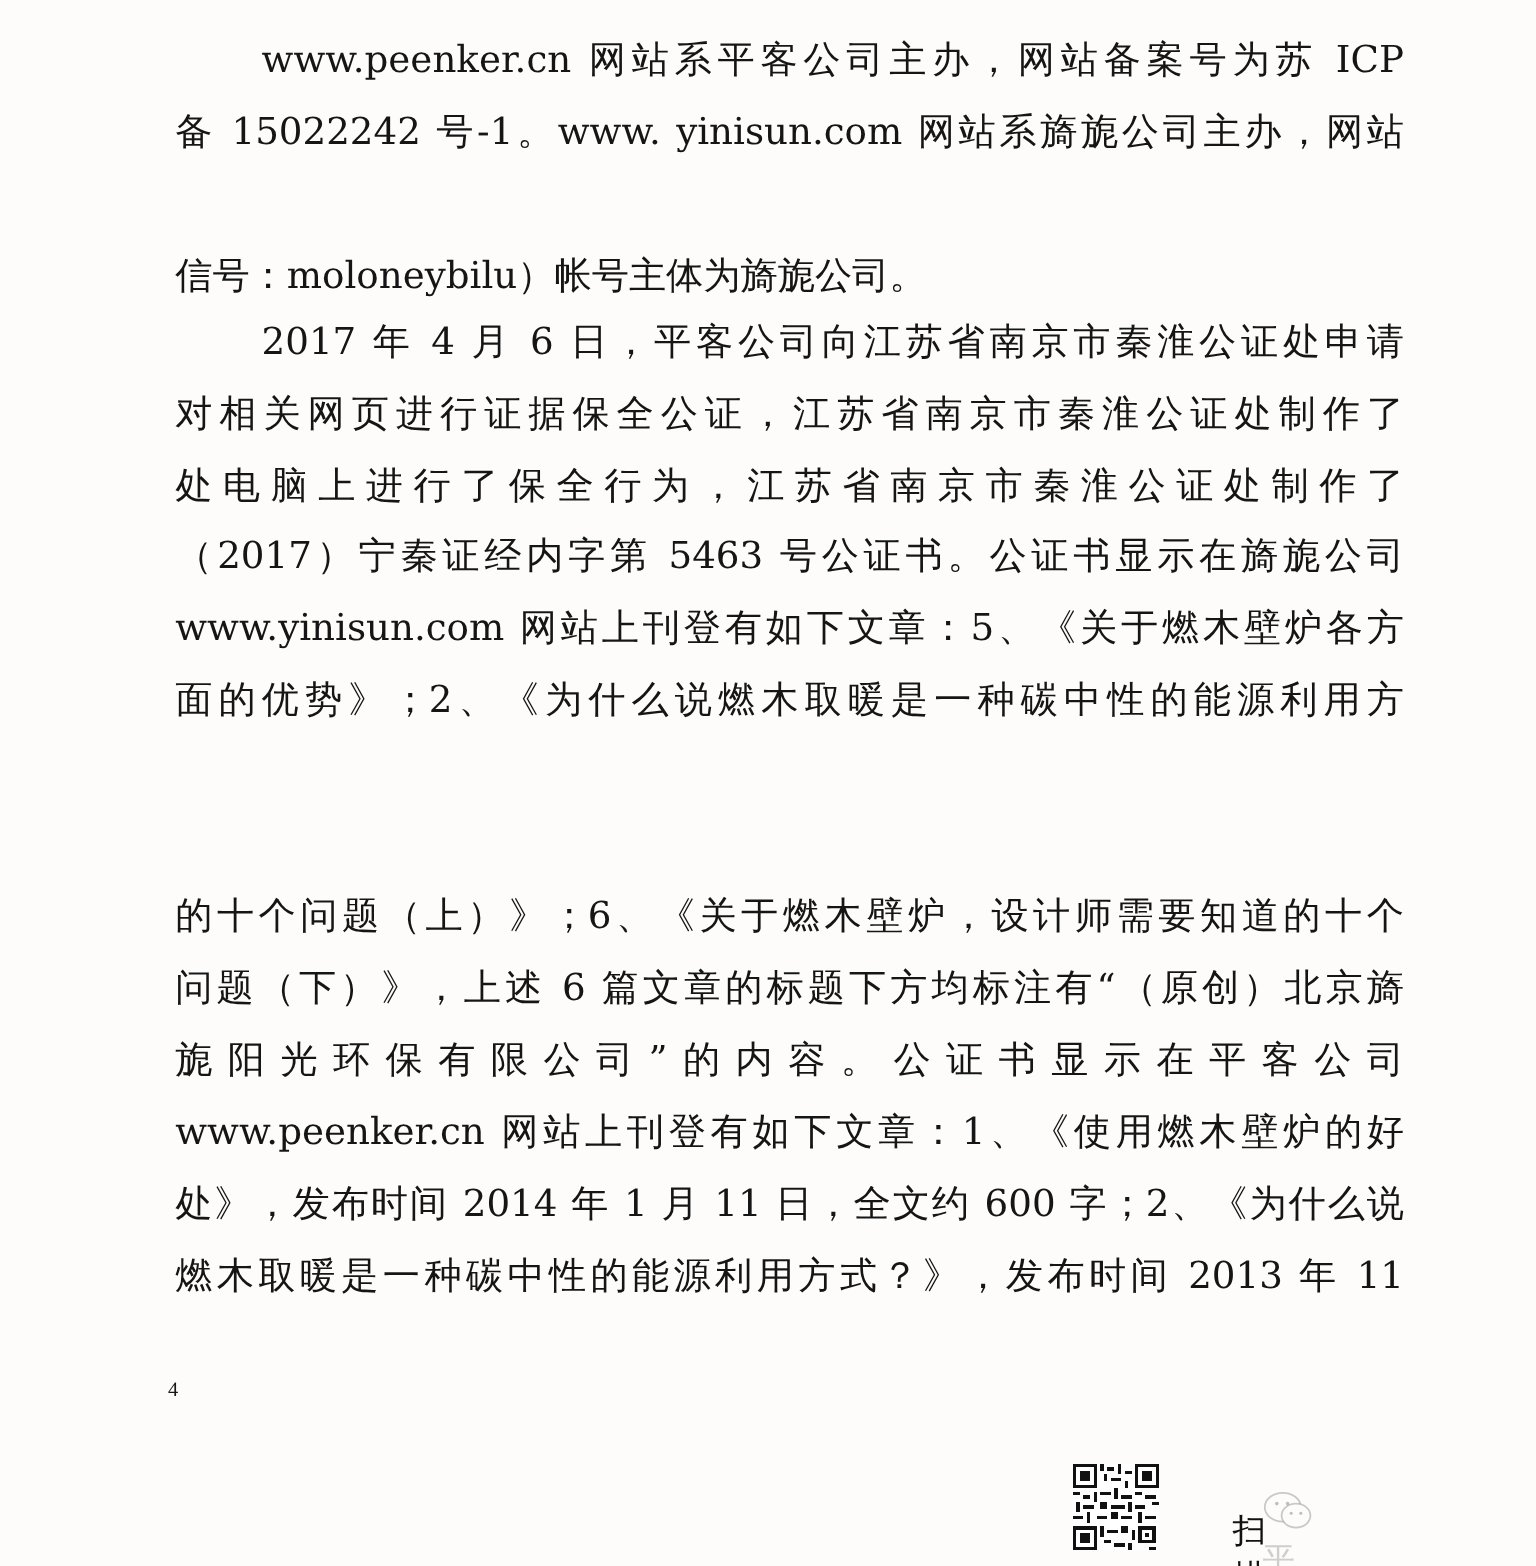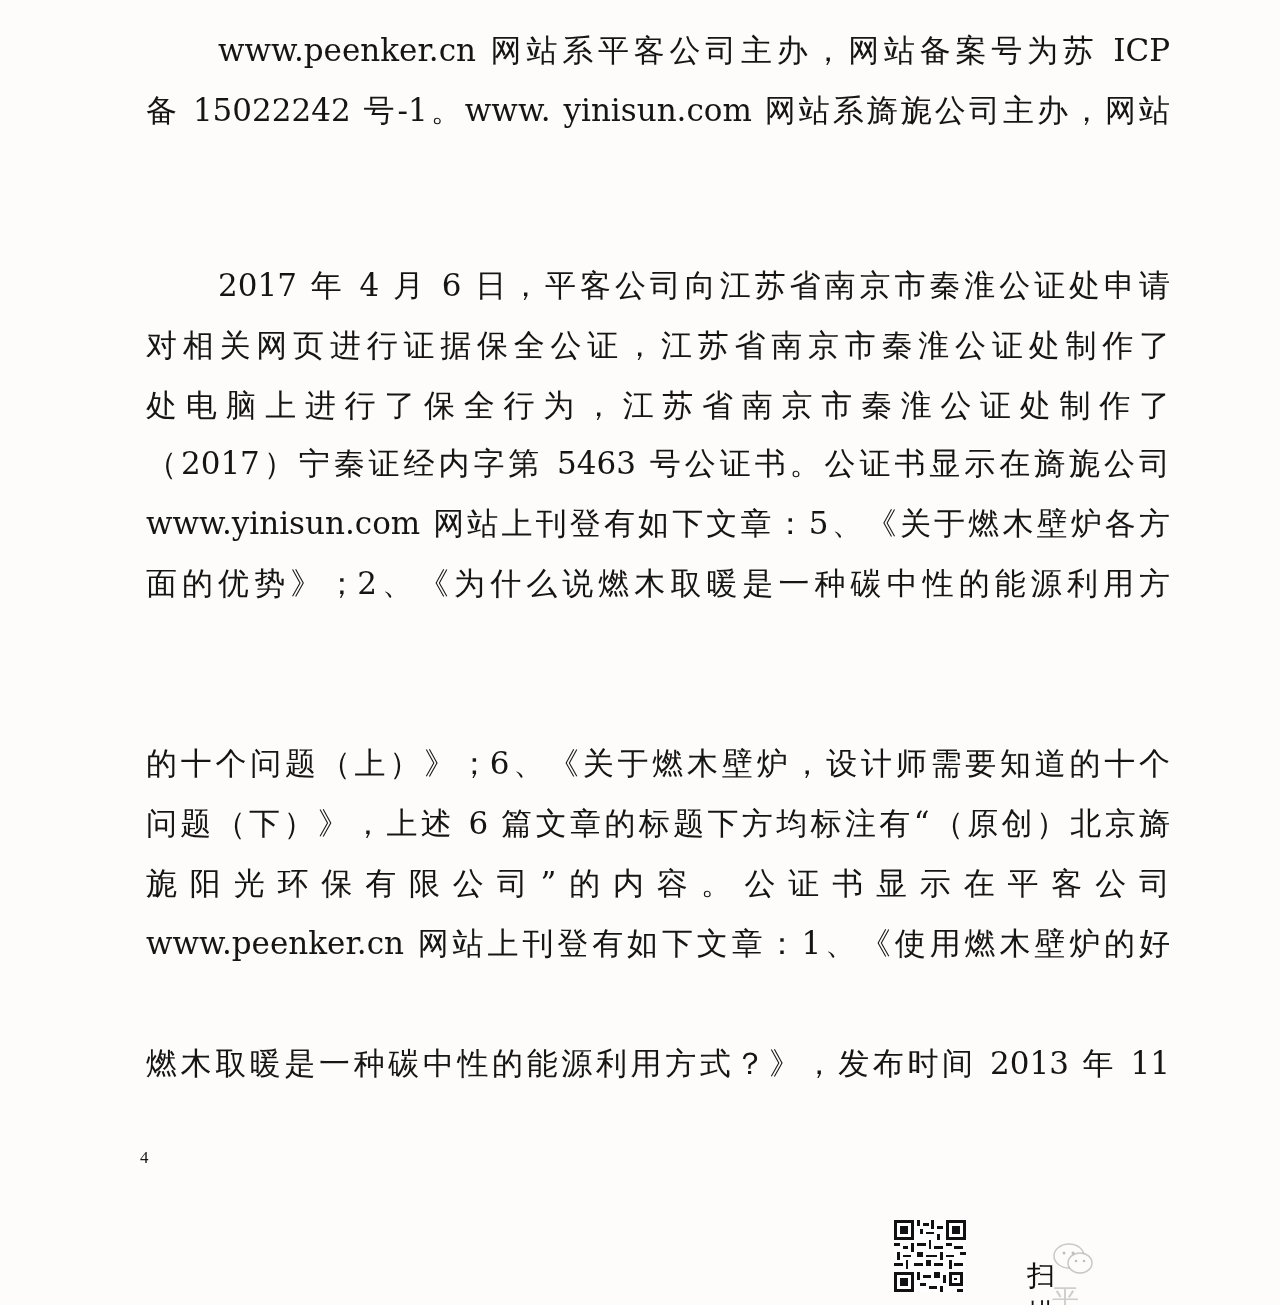--- a/index.html
+++ b/index.html
@@ -48,30 +48,32 @@
     display: flex; align-items: center; gap: 4px; flex-direction: column;
   }
   .wm-icon { width: 44px; height: 36px; }
 </style>
 </head>
 <body>
 
 <div class="page">
   <div class="line indent" style="top:5px">www.peenker.cn 网站系平客公司主办，网站备案号为苏 ICP</div>
   <div class="line" style="top:65px">备 15022242 号-1。www. yinisun.com 网站系旖旎公司主办，网站</div>
+  <div class="line last" style="top:185px">信号：moloneybilu）帐号主体为旖旎公司。</div>
   <div class="line indent" style="top:240px">2017 年 4 月 6 日，平客公司向江苏省南京市秦淮公证处申请</div>
   <div class="line" style="top:300px">对相关网页进行证据保全公证，江苏省南京市秦淮公证处制作了</div>
   <div class="line" style="top:360px">处电脑上进行了保全行为，江苏省南京市秦淮公证处制作了</div>
   <div class="line" style="top:418px">（2017）宁秦证经内字第 5463 号公证书。公证书显示在旖旎公司</div>
   <div class="line" style="top:478px">www.yinisun.com 网站上刊登有如下文章：5、《关于燃木壁炉各方</div>
   <div class="line" style="top:538px">面的优势》；2、《为什么说燃木取暖是一种碳中性的能源利用方</div>
   <div class="line" style="top:718px">的十个问题（上）》；6、《关于燃木壁炉，设计师需要知道的十个</div>
   <div class="line" style="top:778px">问题（下）》，上述 6 篇文章的标题下方均标注有“（原创）北京旖</div>
   <div class="line" style="top:838px">旎阳光环保有限公司”的内容。公证书显示在平客公司</div>
   <div class="line" style="top:898px">www.peenker.cn 网站上刊登有如下文章：1、《使用燃木壁炉的好</div>
+  <div class="line" style="top:958px">处》，发布时间 2014 年 1 月 11 日，全文约 600 字；2、《为什么说</div>
   <div class="line" style="top:1018px">燃木取暖是一种碳中性的能源利用方式？》，发布时间 2013 年 11</div>
 
   <div class="page-number">4</div>
 
   <svg class="qr" viewBox="0 0 25 25" shape-rendering="crispEdges">
     <rect width="25" height="25" fill="#fff"></rect>
     <g fill="#111">
       <rect x="0" y="0" width="7" height="7"></rect>
         <rect x="1" y="1" width="5" height="5" fill="#fff"></rect>
         <rect x="2" y="2" width="3" height="3"></rect>

